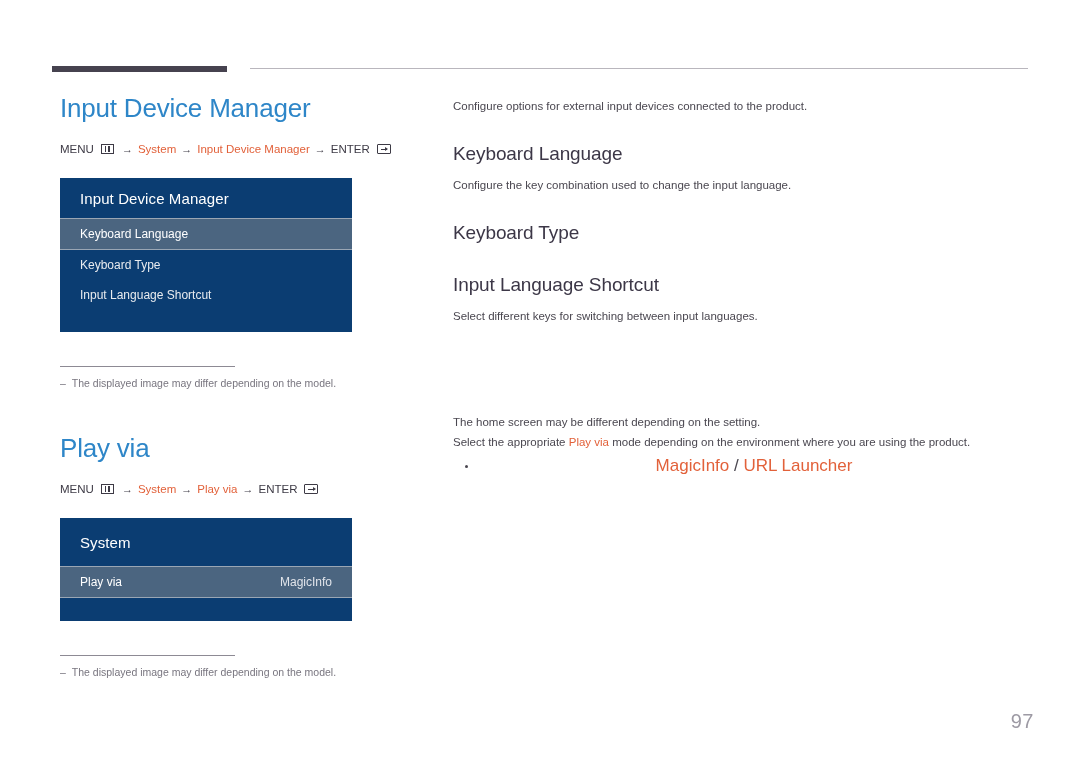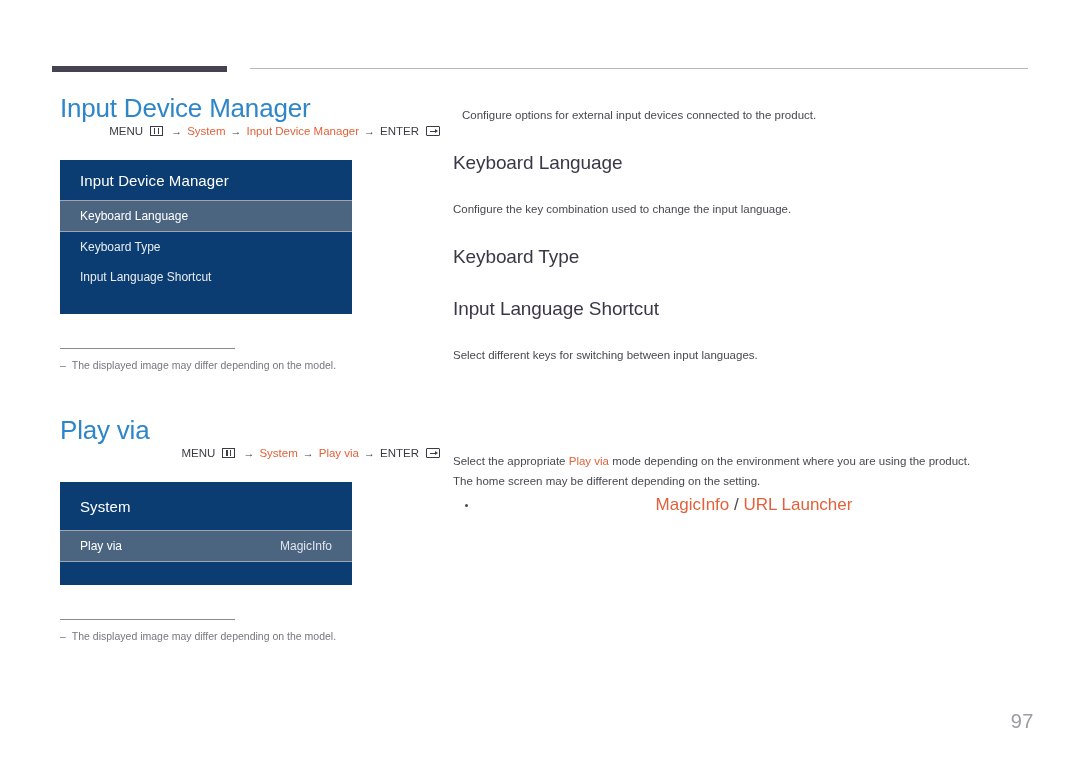--- a/index.html
+++ b/index.html
@@ -52,28 +52,28 @@
   h1.section-title {
     font-size: 26px;
     font-weight: normal;
     color: #2e86c8;
     margin: 0;
     letter-spacing: -0.2px;
     line-height: 32px;
   }
 
   .breadcrumb {
+    margin-top: 18px;
     font-size: 11.5px;
     color: #3d3a45;
     white-space: nowrap;
     line-height: 14px;
     display: flex;
     align-items: center;
     gap: 4px;
-    justify-content: flex-end;
   }
   .breadcrumb .orange { color: #e2613a; }
   .breadcrumb .arrow { color: #3d3a45; font-size: 11px; padding: 0 1px; }
   .menu-icon {
     display: inline-block;
     width: 13px;
     height: 10px;
     border: 1.3px solid #3d3a45;
     position: relative;
     margin: 0 3px 0 3px;
@@ -170,35 +170,35 @@
     display: flex;
     gap: 6px;
   }
   .footnote .dash { color: #78757f; }
 
   
   .lead {
     font-size: 11.5px;
     color: #4a4750;
     line-height: 16px;
-    margin: 9px;
+    margin: 0;
   }
   h2.sub {
     font-size: 19px;
     font-weight: normal;
     color: #3c3747;
     margin: 28px 0 0 0;
     line-height: 24px;
     letter-spacing: -0.1px;
   }
   .sub-desc {
     font-size: 11.5px;
     color: #4a4750;
     line-height: 16px;
-    margin: 26px 0 0 0;
+    margin: 11px 0 0 0;
   }
   .para {
     font-size: 11.5px;
     color: #4a4750;
     line-height: 20px;
     margin: 0;
   }
   .para .orange { color: #e2613a; }
   .bullet-list {
     margin: 4px 0 0 0;
@@ -322,24 +322,24 @@
   <h2 class="sub">Keyboard Language</h2>
   <p class="sub-desc">Configure the key combination used to change the input language.</p>
 
   <h2 class="sub">Keyboard Type</h2>
 
   <h2 class="sub">Input Language Shortcut</h2>
   <p class="sub-desc">Select different keys for switching between input languages.</p>
 
   <div style="height:88px;"></div>
 
+  <p class="para">The home screen may be different depending on the setting.</p>
   <p class="para">
     <span>Select the appropriate </span><span class="orange">Play via</span><span> mode depending on the environment where you are using the product.</span>
   </p>
-  <p class="para">The home screen may be different depending on the setting.</p>
 
   <ul class="bullet-list">
     <li><span class="orange">MagicInfo</span><span> / </span><span class="orange">URL Launcher</span></li>
   </ul>
 
 </div>
 
 <div class="page-number">97</div>
 
 </body></html>

